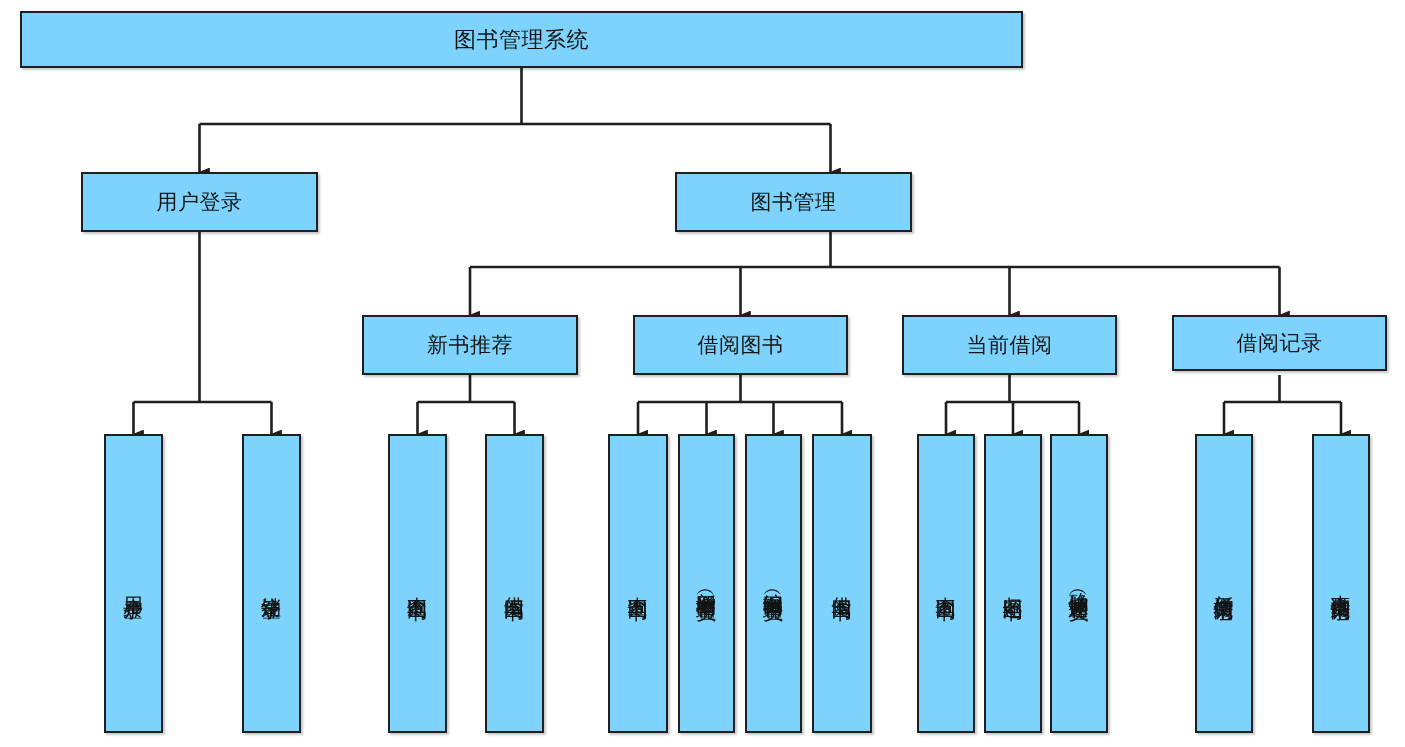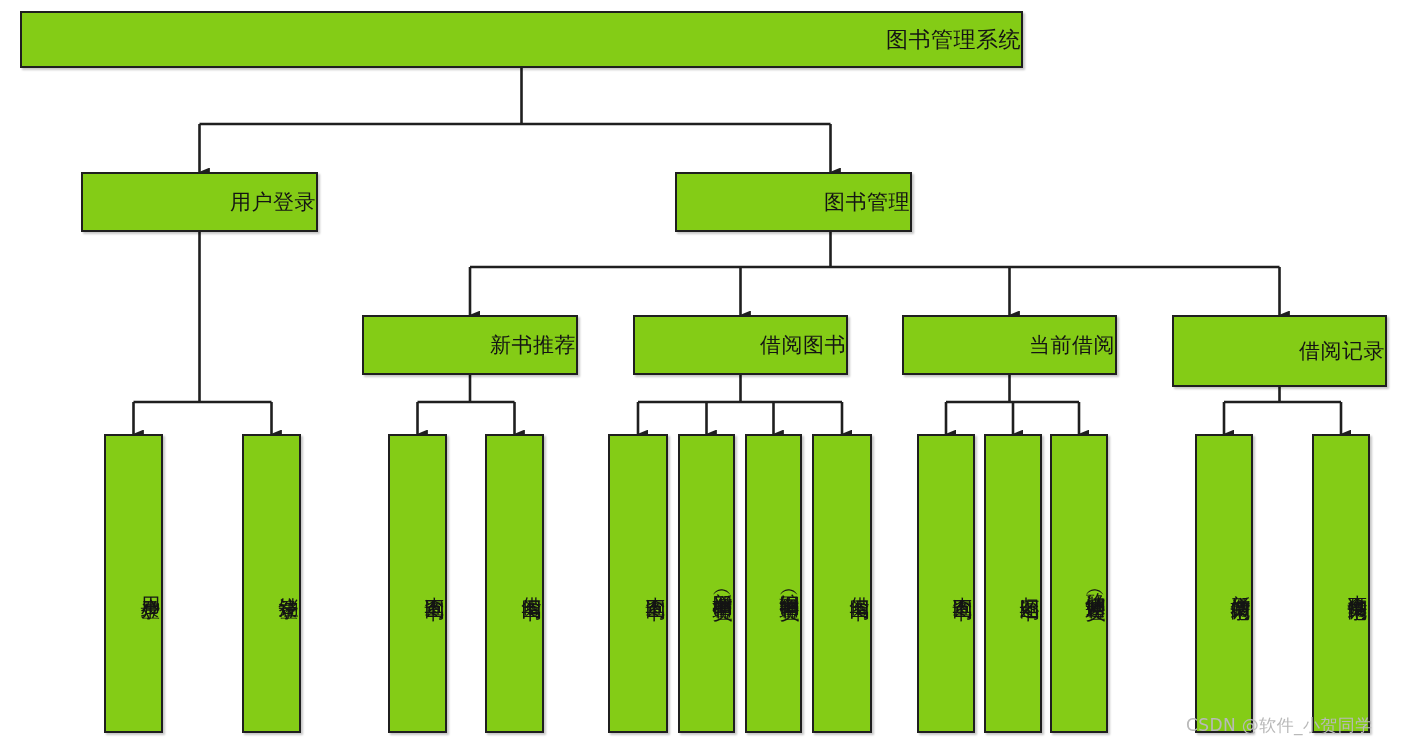--- a/index.html
+++ b/index.html
@@ -21,24 +21,24 @@
     position: absolute;
     left: 0;
     top: 0;
     width: 1405px;
     height: 747px;
   }
   .node {
     position: absolute;
     box-sizing: border-box;
     border: 2px solid #1f1f1f;
-    background: #84cc16;
+    background: #7dd3fc;
     display: flex;
     align-items: center;
-    justify-content: flex-end;
+    justify-content: center;
     box-shadow: 2px 2px 2px rgba(0,0,0,0.22);
   }
   .node-label {
     color: #141414;
     font-size: 21px;
     line-height: 1.18;
     letter-spacing: 0.5px;
     text-align: center;
     white-space: nowrap;
   }
@@ -123,21 +123,21 @@
       </div>
       <div class="node horizontal" style="left: 362px; top: 315px; width: 216px; height: 60px;">
         <span class="node-label">新书推荐</span>
       </div>
       <div class="node horizontal" style="left: 633px; top: 315px; width: 215px; height: 60px;">
         <span class="node-label">借阅图书</span>
       </div>
       <div class="node horizontal" style="left: 902px; top: 315px; width: 215px; height: 60px;">
         <span class="node-label">当前借阅</span>
       </div>
-      <div class="node horizontal" style="left: 1172px; top: 315px; width: 215px; height: 72px;">
+      <div class="node horizontal" style="left: 1172px; top: 315px; width: 215px; height: 56px;">
         <span class="node-label">借阅记录</span>
       </div>
       <div class="node vertical" style="left: 104px; top: 434px; width: 59px; height: 299px;">
         <span class="node-label">用户登录</span>
       </div>
       <div class="node vertical" style="left: 242px; top: 434px; width: 59px; height: 299px;">
         <span class="node-label">注销登录</span>
       </div>
       <div class="node vertical" style="left: 388px; top: 434px; width: 59px; height: 299px;">
         <span class="node-label">查询图书</span>
@@ -167,14 +167,13 @@
         <span class="node-label">确认归还（管理员）</span>
       </div>
       <div class="node vertical" style="left: 1195px; top: 434px; width: 58px; height: 299px;">
         <span class="node-label">新增借阅记录</span>
       </div>
       <div class="node vertical" style="left: 1312px; top: 434px; width: 58px; height: 299px;">
         <span class="node-label">查询借阅记录</span>
       </div>
     </div>
 
-  <div id="watermark">CSDN @软件_小贺同学</div>
 </div>
 
 </body></html>

